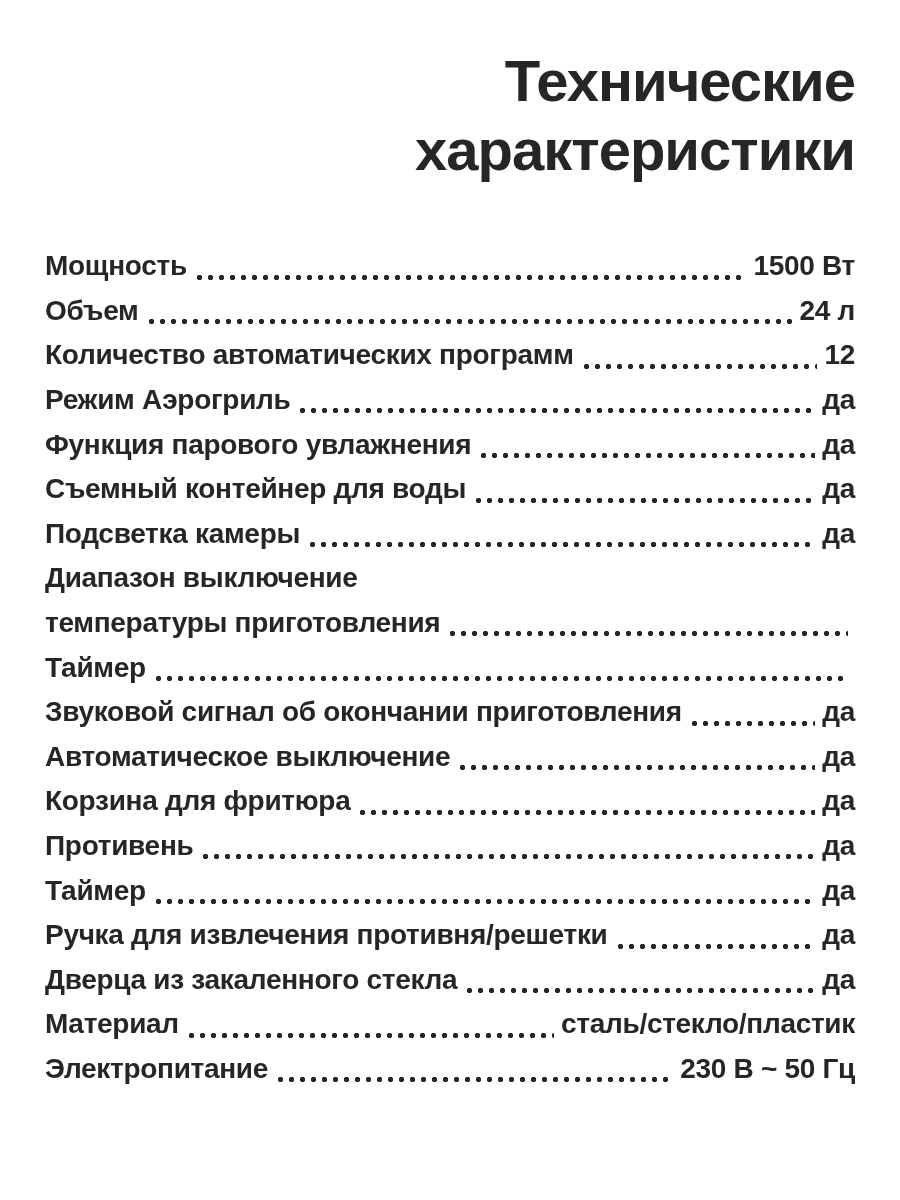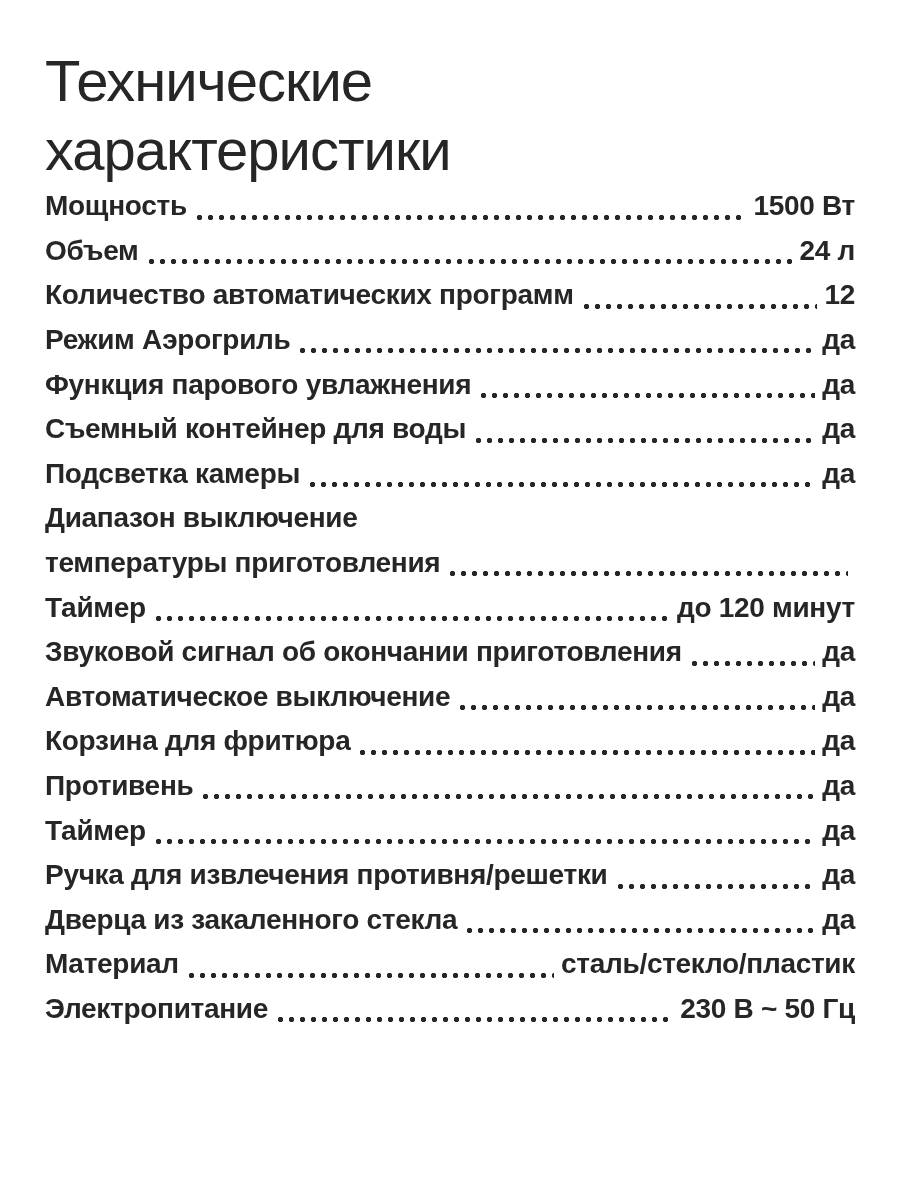--- a/index.html
+++ b/index.html
@@ -15,29 +15,30 @@
     font-family: "Liberation Sans", sans-serif;
     color: var(--text);
     overflow: hidden;
   }
   .page {
     width: 900px;
     height: 1200px;
     padding: 46px 45px 0 45px;
   }
   .title {
-    text-align: left;
-    font-weight: 400;
+    text-align: right;
+    font-weight: 700;
     font-size: 58px;
     line-height: 69px;
     letter-spacing: -1px;
     font-stretch: condensed;
     color: var(--text);
   }
   .spec-list {
+    margin-top: 60px;
   }
   .spec-row {
     display: flex;
     align-items: center;
     height: 44.6px;
     font-size: 28px;
     font-weight: 700;
     letter-spacing: -0.3px;
     font-stretch: condensed;
     color: var(--text);
@@ -112,21 +113,20 @@
     <span class="dot-leader hidden"></span>
 
   </div>
       <div class="spec-row">
     <span class="spec-label">температуры приготовления</span>
     <span class="dot-leader"></span>
   </div>
       <div class="spec-row">
     <span class="spec-label">Таймер</span>
     <span class="dot-leader"></span>
-    <span class="spec-value">до 120 минут</span>
   </div>
       <div class="spec-row">
     <span class="spec-label">Звуковой сигнал об окончании приготовления</span>
     <span class="dot-leader"></span>
     <span class="spec-value">да</span>
   </div>
       <div class="spec-row">
     <span class="spec-label">Автоматическое выключение</span>
     <span class="dot-leader"></span>
     <span class="spec-value">да</span>

